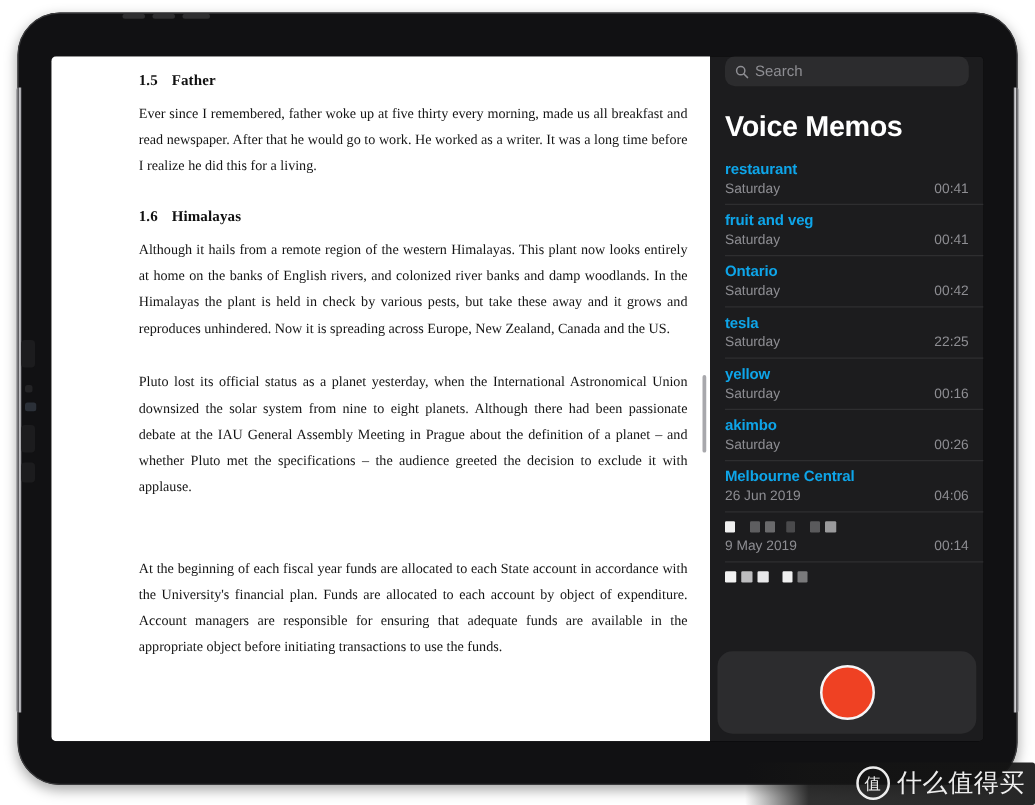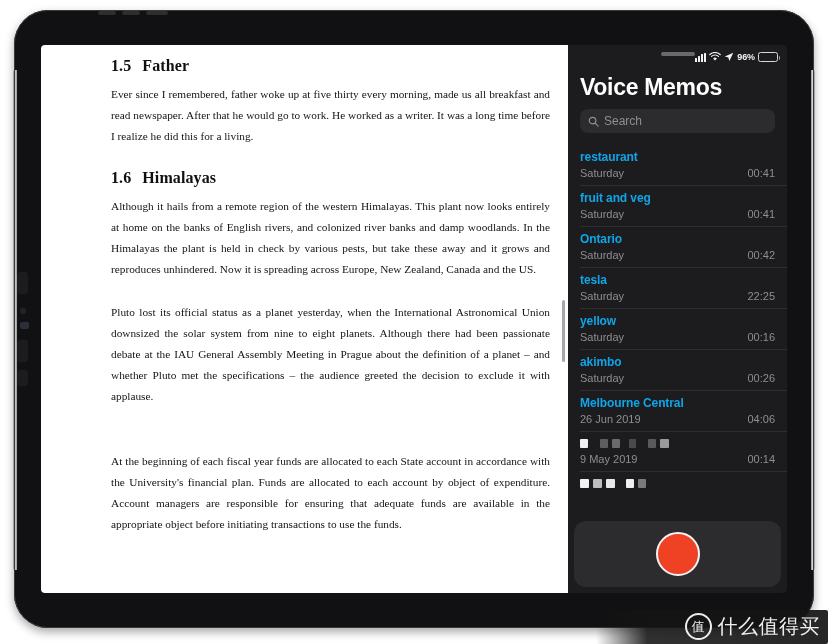--- a/index.html
+++ b/index.html
@@ -103,21 +103,21 @@
     overflow: hidden;
   }
   #document-content {
     padding: 12px 18px 0 70px;
     font-family: "Liberation Serif", "DejaVu Serif", serif;
     color: #101010;
   }
   .doc-section { margin-bottom: 3px; }
   .doc-heading {
     font-weight: bold;
-    font-size: 16px;
+    font-size: 12px;
     margin: 0 0 9px 0;
     letter-spacing: 0.1px;
   }
   .doc-heading .num { margin-right: 11px; }
   .doc-para {
     margin: 0 0 22px 0;
     font-size: 11.3px;
     line-height: 21px;
     text-align: justify;
     color: #141414;
@@ -389,56 +389,32 @@
       <div class="doc-section">
         <p class="doc-para">At the beginning of each fiscal year funds are allocated to each State account in accordance with the University's financial plan. Funds are allocated to each account by object of expenditure. Account managers are responsible for ensuring that adequate funds are available in the appropriate object before initiating transactions to use the funds.</p>
       </div>
 
     </div>
     <div id="doc-scrollbar"></div>
   </div>
 
   <div id="memos-pane">
 
-    <div id="status-bar">
-      <div id="grabber"></div>
-      <div id="status-icons">
-        <span class="sig-bars">
-            <i></i>
-            <i></i>
-            <i></i>
-            <i></i>
-          </span>
-        <svg width="12" height="10" viewBox="0 0 12 10">
-          <path d="M6 8.6 L4.1 6.4 a3 3 0 0 1 3.8 0 Z" fill="#f2f2f4"></path>
-          <path d="M2.5 4.4 a5.2 5.2 0 0 1 7 0" stroke="#f2f2f4" stroke-width="1.2" fill="none" stroke-linecap="round"></path>
-          <path d="M0.8 2.5 a7.8 7.8 0 0 1 10.4 0" stroke="#f2f2f4" stroke-width="1.2" fill="none" stroke-linecap="round"></path>
-        </svg>
-        <svg width="10" height="10" viewBox="0 0 10 10">
-          <path d="M9.3 0.7 L0.8 4.6 L4.3 5.5 L5.4 9 Z" fill="#f2f2f4"></path>
-        </svg>
-        <span id="battery-pct">96%</span>
-        <span id="battery-shell">
-          <span id="battery-fill"></span>
-          <span id="battery-nub"></span>
-        </span>
-      </div>
-    </div>
-
-
-    <div id="memos-title">Voice Memos</div>
+
 
     <div id="search-field">
       <svg width="11" height="11" viewBox="0 0 12 12">
         <circle cx="5" cy="5" r="3.6" stroke="#8e8e93" stroke-width="1.3" fill="none"></circle>
         <line x1="7.8" y1="7.8" x2="11" y2="11" stroke="#8e8e93" stroke-width="1.3" stroke-linecap="round"></line>
       </svg>
       <span id="search-placeholder">Search</span>
     </div>
 
+    <div id="memos-title">Voice Memos</div>
+
     <div id="memo-list">
 
       <div class="memo-row">
         <div class="memo-title">restaurant</div>
         <div class="memo-meta">
           <span class="memo-date">Saturday</span>
           <span class="memo-duration">00:41</span>
         </div>
       </div>
 

